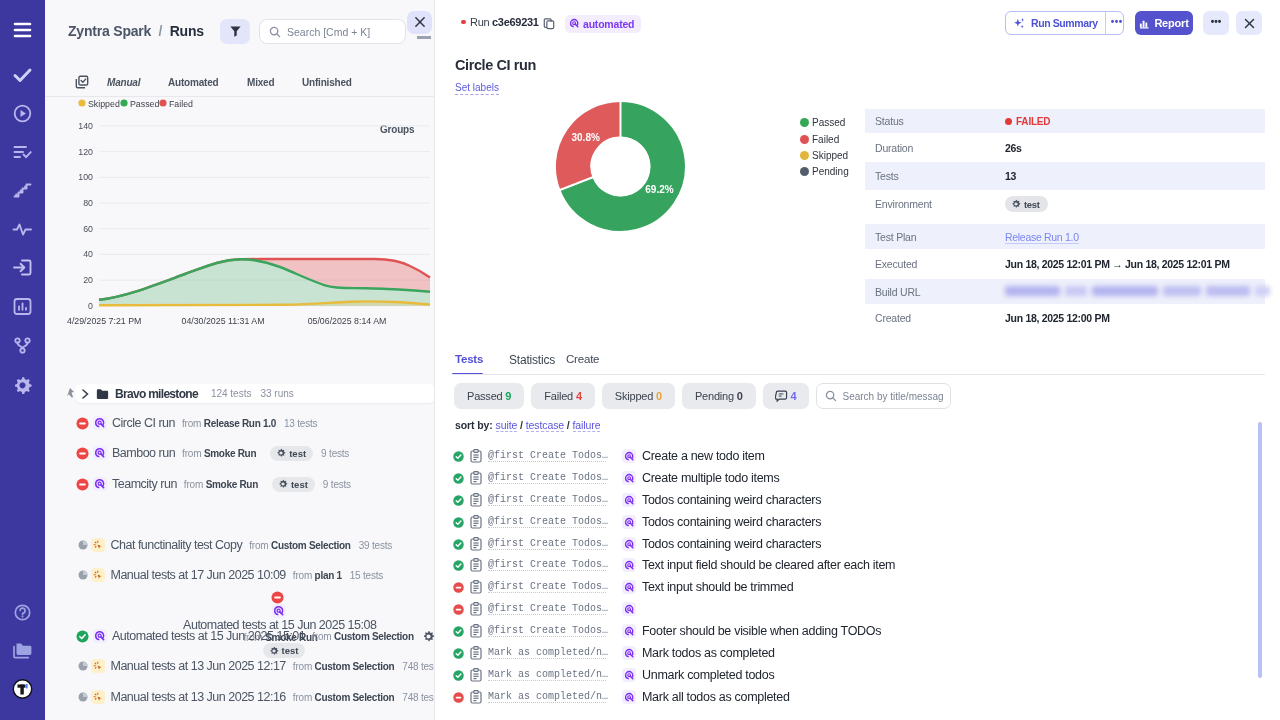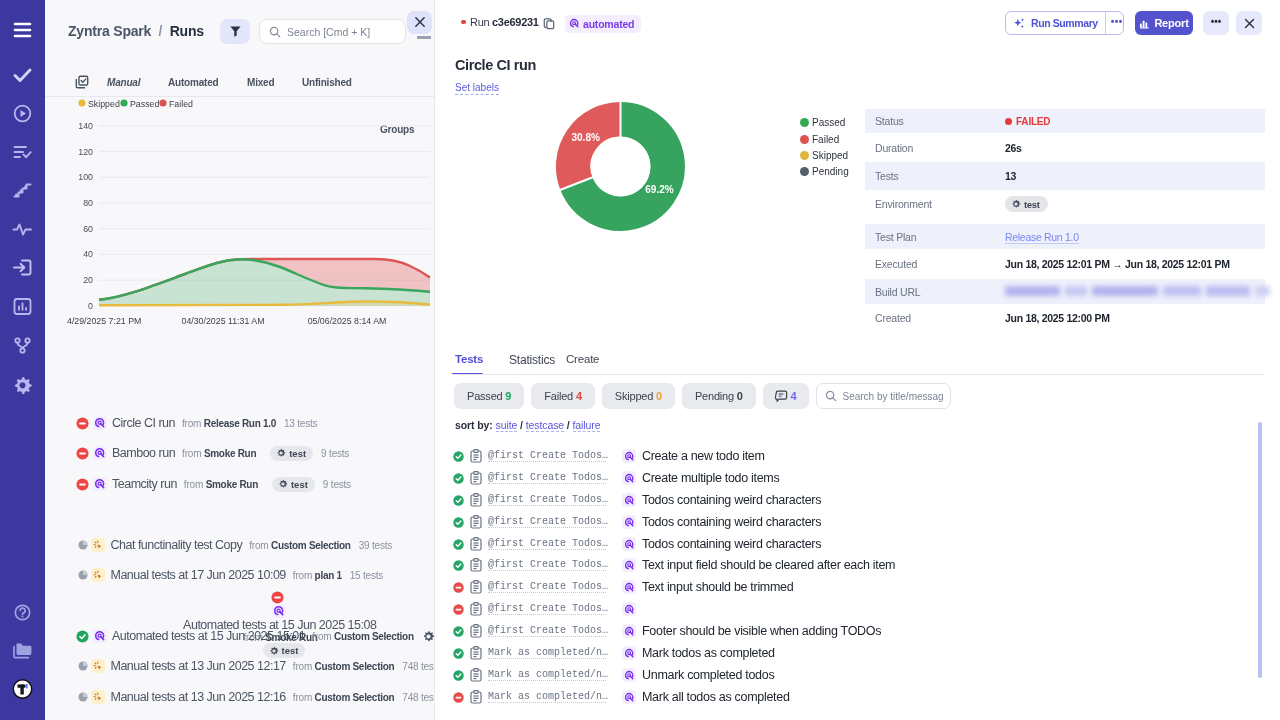--- a/index.html
+++ b/index.html
@@ -181,20 +181,34 @@
       </g>
       <path d="M195,162.3 L215,162 L330,162 C345,162 355,164 365,169 C375,173.5 380,177 385,180.5 L385,194.7 C365,193 342,191.8 320,191.2 C305,190.8 292,192 280,188.3 C265,183.5 250,175.8 235,170 C220,164.5 210,162.2 195,162.3 Z" fill="rgba(224,82,82,0.32)"></path>
       <path d="M54,202.8 C80,200 110,188 140,177 C160,170 175,162.8 195,162.3 L215,162 L330,162 C345,162 355,164 365,169 C375,173.5 380,177 385,180.5" stroke="#df5353" stroke-width="2.4" fill="none"></path>
       <path d="M54,202.8 C80,200 110,188 140,177 C160,170 175,162.8 195,162.3 C210,162.2 220,164.5 235,170 C250,175.8 265,183.5 280,188.3 C292,192 305,190.8 320,191.2 C342,191.8 365,193 385,194.7 L385,208.8 L54,208.8 Z" fill="rgba(58,165,93,0.25)"></path>
       <path d="M54,202.8 C80,200 110,188 140,177 C160,170 175,162.8 195,162.3 C210,162.2 220,164.5 235,170 C250,175.8 265,183.5 280,188.3 C292,192 305,190.8 320,191.2 C342,191.8 365,193 385,194.7" stroke="#3aa55d" stroke-width="2.4" fill="none"></path>
       <path d="M54,208.2 L240,207.8 C265,207.3 285,205.6 305,204.7 C320,204.1 335,204.3 350,205 C365,205.8 375,206.8 385,207.6 L385,208.8 L54,208.8 Z" fill="rgba(232,187,61,0.25)"></path>
       <path d="M54,208.2 L240,207.8 C265,207.3 285,205.6 305,204.7 C320,204.1 335,204.3 350,205 C365,205.8 375,206.8 385,207.6" stroke="#e8bb3d" stroke-width="2.4" fill="none"></path>
     </svg>
   </div>
 <div id="runs" class="abs" style="left:0; top:332px; width:390px; height:388px;">
+<div class="abs" style="left:30px; top:52px; width:360px; height:19px; background:#fff; border-radius:6px; box-shadow:0 1px 2px rgba(0,0,0,0.06); display:flex; align-items:center;">
+<svg style="position:absolute;left:-12px;top:3px;" width="12" height="12" viewBox="0 0 12 12">
+          <path d="M7 1 L11 5 L8.5 5.5 L10 10 L9 10.8 L5.8 7.2 L4 9.5 Z" fill="#8b919c"></path>
+        </svg>
+<svg style="margin-left:5px;" width="10" height="10" viewBox="0 0 10 10">
+          <path d="M3 1 L7.5 5 L3 9" stroke="#3a4250" stroke-width="1.6" fill="none" stroke-linecap="round"></path>
+        </svg>
+<svg style="margin-left:6px;" width="13" height="12" viewBox="0 0 15 13">
+          <path d="M1 2.2 a1.2 1.2 0 0 1 1.2 -1.2 h3.4 l1.6 1.8 h5.6 a1.2 1.2 0 0 1 1.2 1.2 v7 a1.2 1.2 0 0 1 -1.2 1.2 h-10.6 a1.2 1.2 0 0 1 -1.2 -1.2 z" fill="#2f3847"></path>
+        </svg>
+<span style="margin-left:6px; font-size:12px; letter-spacing:-0.7px; font-weight:600; color:#303845;">Bravo milestone</span>
+<span style="margin-left:13px; font-size:10px; color:#8a92a0;">124 tests</span>
+<span style="margin-left:9px; font-size:10px; color:#8a92a0;">33 runs</span>
+</div>
 <div class="runrow" style="top:76px;">
         <svg class="stico" viewBox="0 0 14 14">
           <circle cx="7" cy="7" r="6.5" fill="#ee4545"></circle>
           <rect x="3.4" y="5.9" width="7.2" height="2.2" rx="1.1" fill="#fff"></rect>
         </svg>
         <span class="typico" style="background:#f3eefe;">
           <svg width="12" height="12" viewBox="0 0 17 17">
             <g stroke="#7a2ff2" fill="none" stroke-linecap="round">
               <circle cx="8" cy="8" r="5.6" stroke-width="2.1" stroke-dasharray="28 7" stroke-dashoffset="-10"></circle>
               <circle cx="8" cy="8" r="2.2" stroke-width="1.8" stroke-dasharray="11 3"></circle>

